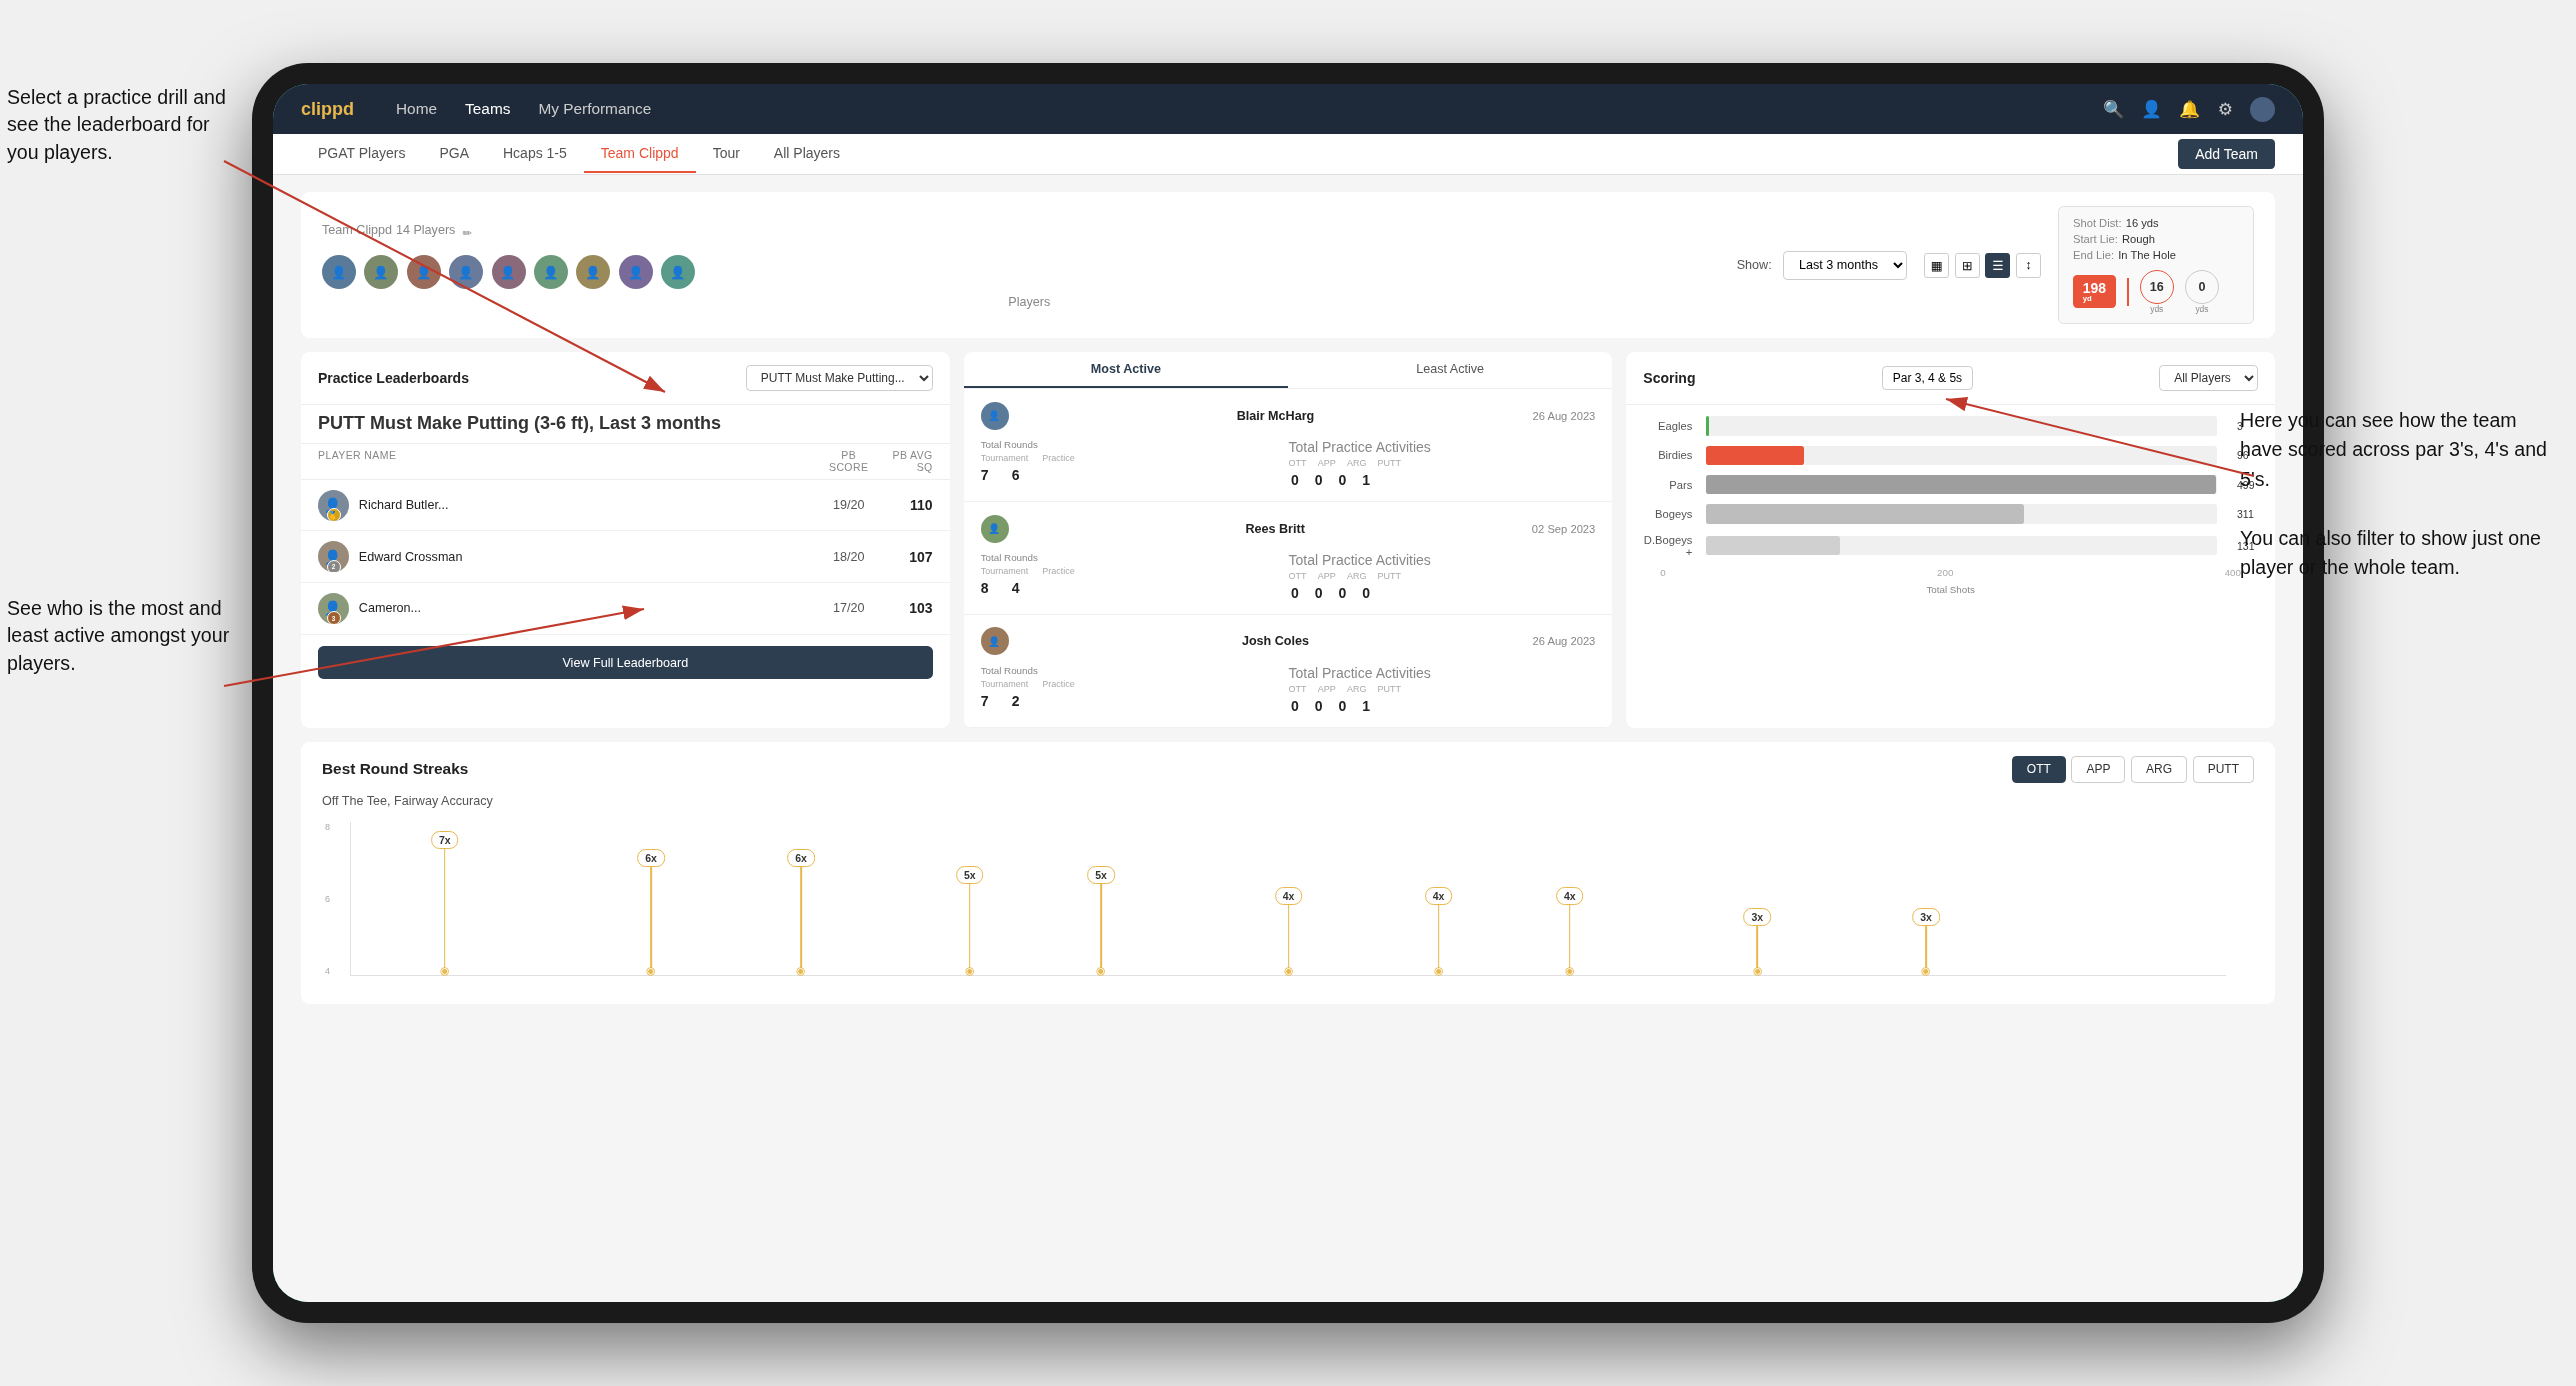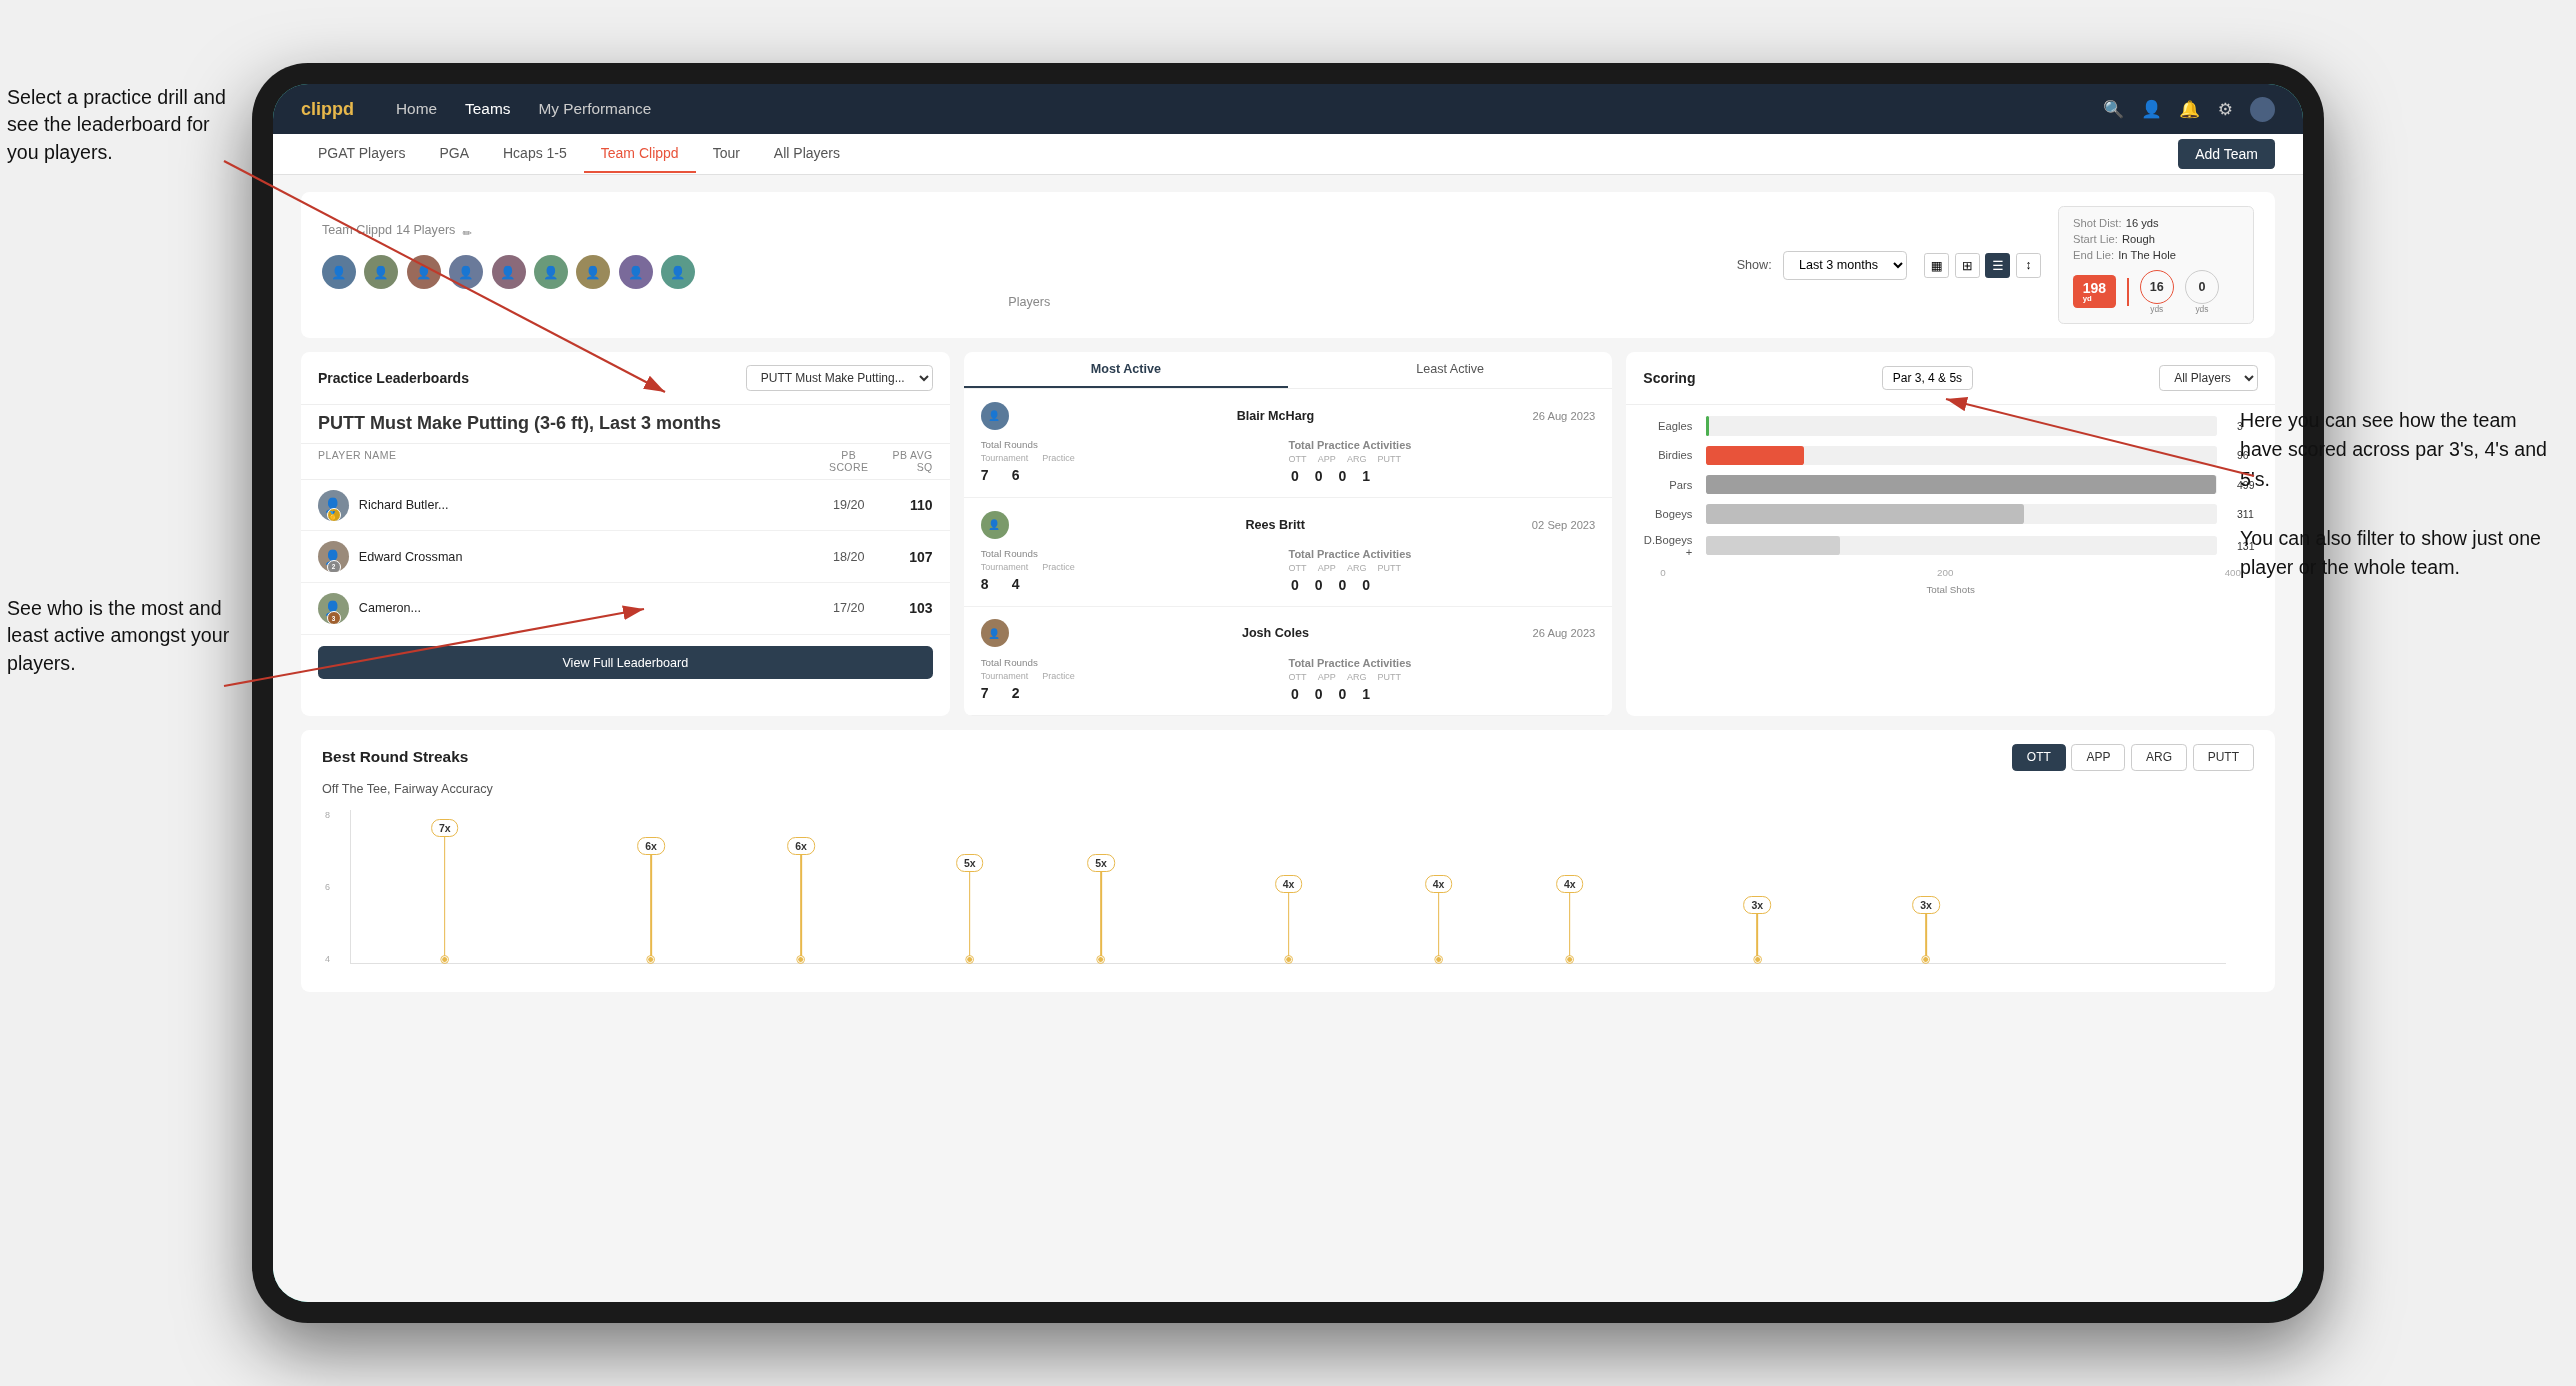--- a/index.html
+++ b/index.html
@@ -406,21 +406,21 @@
       display: flex;
       gap: 14px;
       margin-bottom: 4.2px;
     }
     .apc-stat-sublabel { font-size: 9px; color: #aaa; }
     .apc-stat-values {
       display: flex;
       gap: 14px;
     }
     .apc-stat-val { font-size: 14px; font-weight: 700; color: #222; min-width: 17px; }
-    .apc-activities-label { font-size: 11px; color: #888; margin-bottom: 2.8px; font-weight: bold; }
+    .apc-activities-label { font-size: 14px; color: #888; margin-bottom: 2.8px; }
     .apc-activities-sub {
       display: flex;
       gap: 11.2px;
       margin-bottom: 4.2px;
     }
     .apc-activities-sublabel { font-size: 9px; color: #aaa; }
     .apc-activities-values { display: flex; gap: 11.2px; }
     .apc-activities-val { font-size: 14px; font-weight: 700; color: #222; min-width: 12.6px; text-align: center; }
 
     

